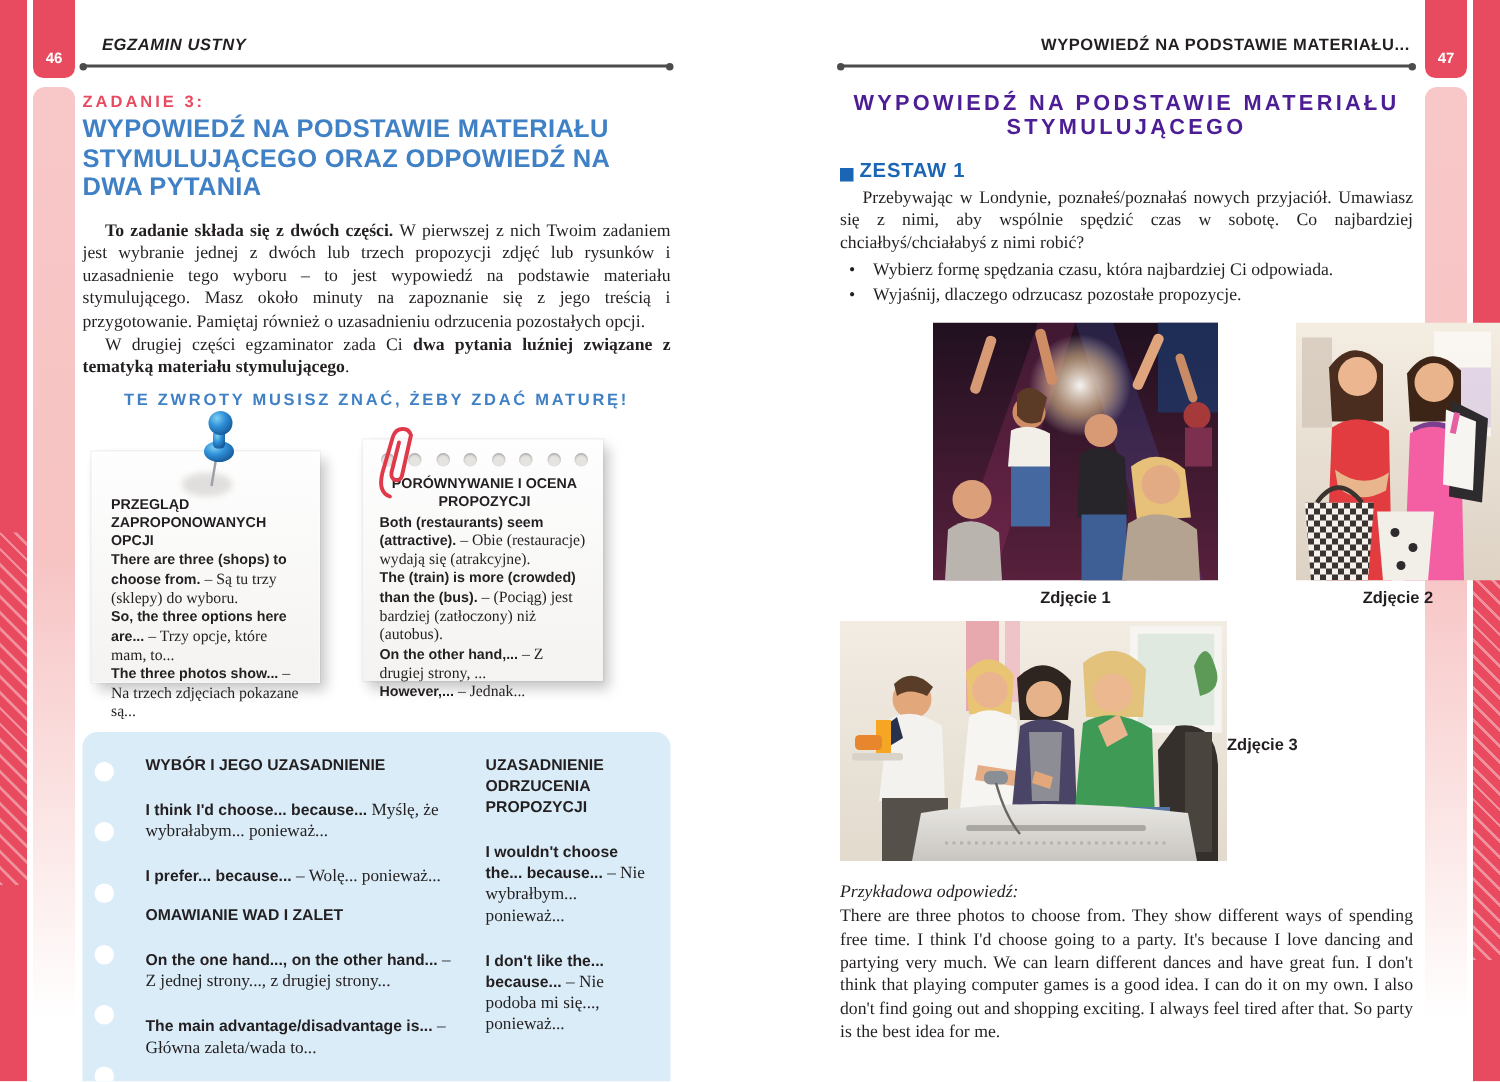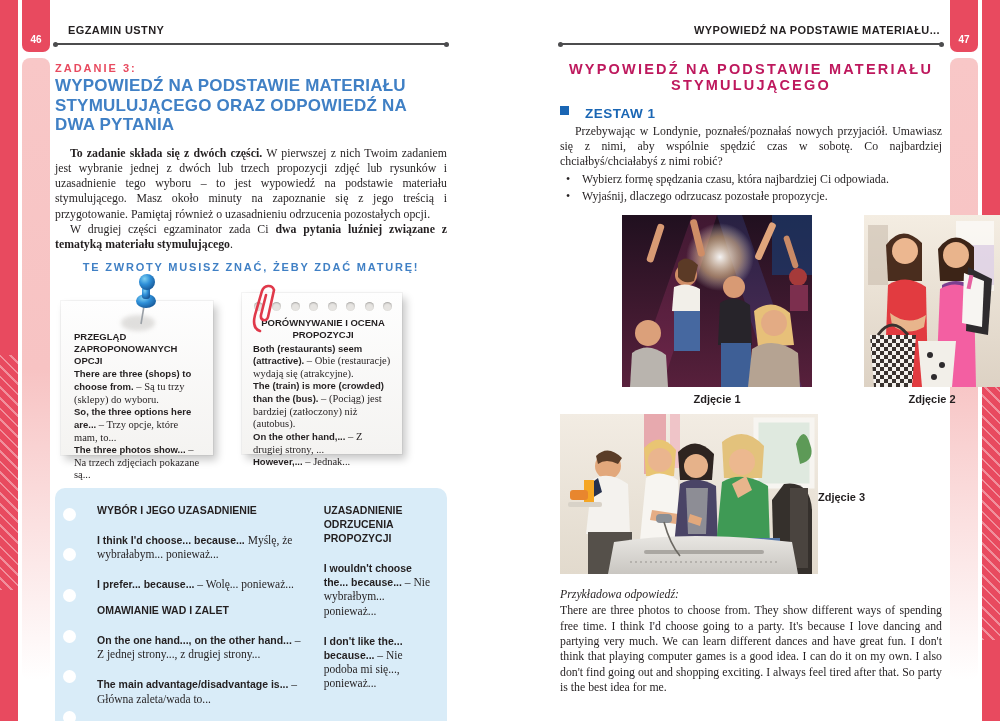--- a/index.html
+++ b/index.html
@@ -19,21 +19,21 @@
   .badge-left{left:22px;} .badge-right{right:22px;}
   .pink-strip{position:absolute;top:58px;width:28px;height:622px;border-radius:8px;
               background:linear-gradient(to bottom,#f8c7c7 0%,#f7c3c3 50%,rgba(247,195,195,0) 100%);}
   .pink-left{left:22px;} .pink-right{right:22px;}
 
   
   .pageL{position:absolute;left:55px;top:24px;width:392px;}
   .pageR{position:absolute;left:560px;top:24px;width:382px;}
 
   .running-head{font:bold 11px "Liberation Sans",sans-serif;letter-spacing:.4px;color:#231f20;}
-  .pageL .running-head{padding-left:13px;}
+  .pageL .running-head{padding-left:13px;font-style:italic;}
   .pageR .running-head{text-align:right;padding-right:2px;}
   .rule{position:relative;height:2px;background:#4c4c4e;margin-top:7px;}
   .rule::before,.rule::after{content:"";position:absolute;top:-1.5px;width:5px;height:5px;border-radius:50%;background:#4c4c4e;}
   .rule::before{left:-2px;} .rule::after{right:-2px;}
 
   .task-label{margin-top:17px;font:bold 11px "Liberation Sans",sans-serif;color:#e84a5f;letter-spacing:2px;}
   .task-title{font:bold 17px/1.16 "Liberation Sans",sans-serif;color:#4080c5;letter-spacing:.2px;margin-top:2px;}
 
   .body-text{font:11.8px/1.28 "Liberation Serif",serif;text-align:justify;}
   .body-text p{margin:0;text-indent:15px;}
@@ -63,22 +63,22 @@
   .punch{width:13px;height:13px;border-radius:50%;background:#fff;}
   .pb-col1{width:208px;}
   .pb-col2{width:112px;margin-left:20px;}
   .phrase-box .ph-h{font:bold 10.5px/1.35 "Liberation Sans",sans-serif;}
   .phrase-box .ph-item{font:bold 10.5px/1.34 "Liberation Sans",sans-serif;margin-top:16px;}
   .phrase-box .ph-item .pl{font:11.5px "Liberation Serif",serif;font-weight:normal;}
   .ph-gap{height:12px;}
 
   
   .doc-title{margin-top:16px;text-align:center;font:bold 14.5px "Liberation Sans",sans-serif;
-             color:#be185d;letter-spacing:2.2px;}
-  .zestaw{margin-top:13px;display:flex;align-items:flex-start;gap:16px;
+             color:#4c1d95;letter-spacing:2.2px;}
+  .zestaw{margin-top:13px;display:flex;align-items:flex-end;gap:4px;
           font:bold 13.5px "Liberation Sans",sans-serif;color:#1a66b4;letter-spacing:.5px;}
   .zestaw .sq{width:9px;height:9px;background:#1a66b4;}
   .task-para{margin-top:3px;}
   .bullets{margin-top:2px;}
   .bullet-row{display:flex;font:11.8px/1.45 "Liberation Serif",serif;}
   .bullet-row .dot{width:16px;padding-left:6px;}
   .photos-row{margin-top:10px;display:flex;gap:20px;padding-left:30px;}
   .photo-fig{display:flex;flex-direction:column;align-items:center;padding-left:32px;}
   .caption{margin-top:6px;font:bold 11px "Liberation Sans",sans-serif;}
   .photo3-wrap{margin-top:9px;display:flex;flex-direction:row;align-items:center;}

